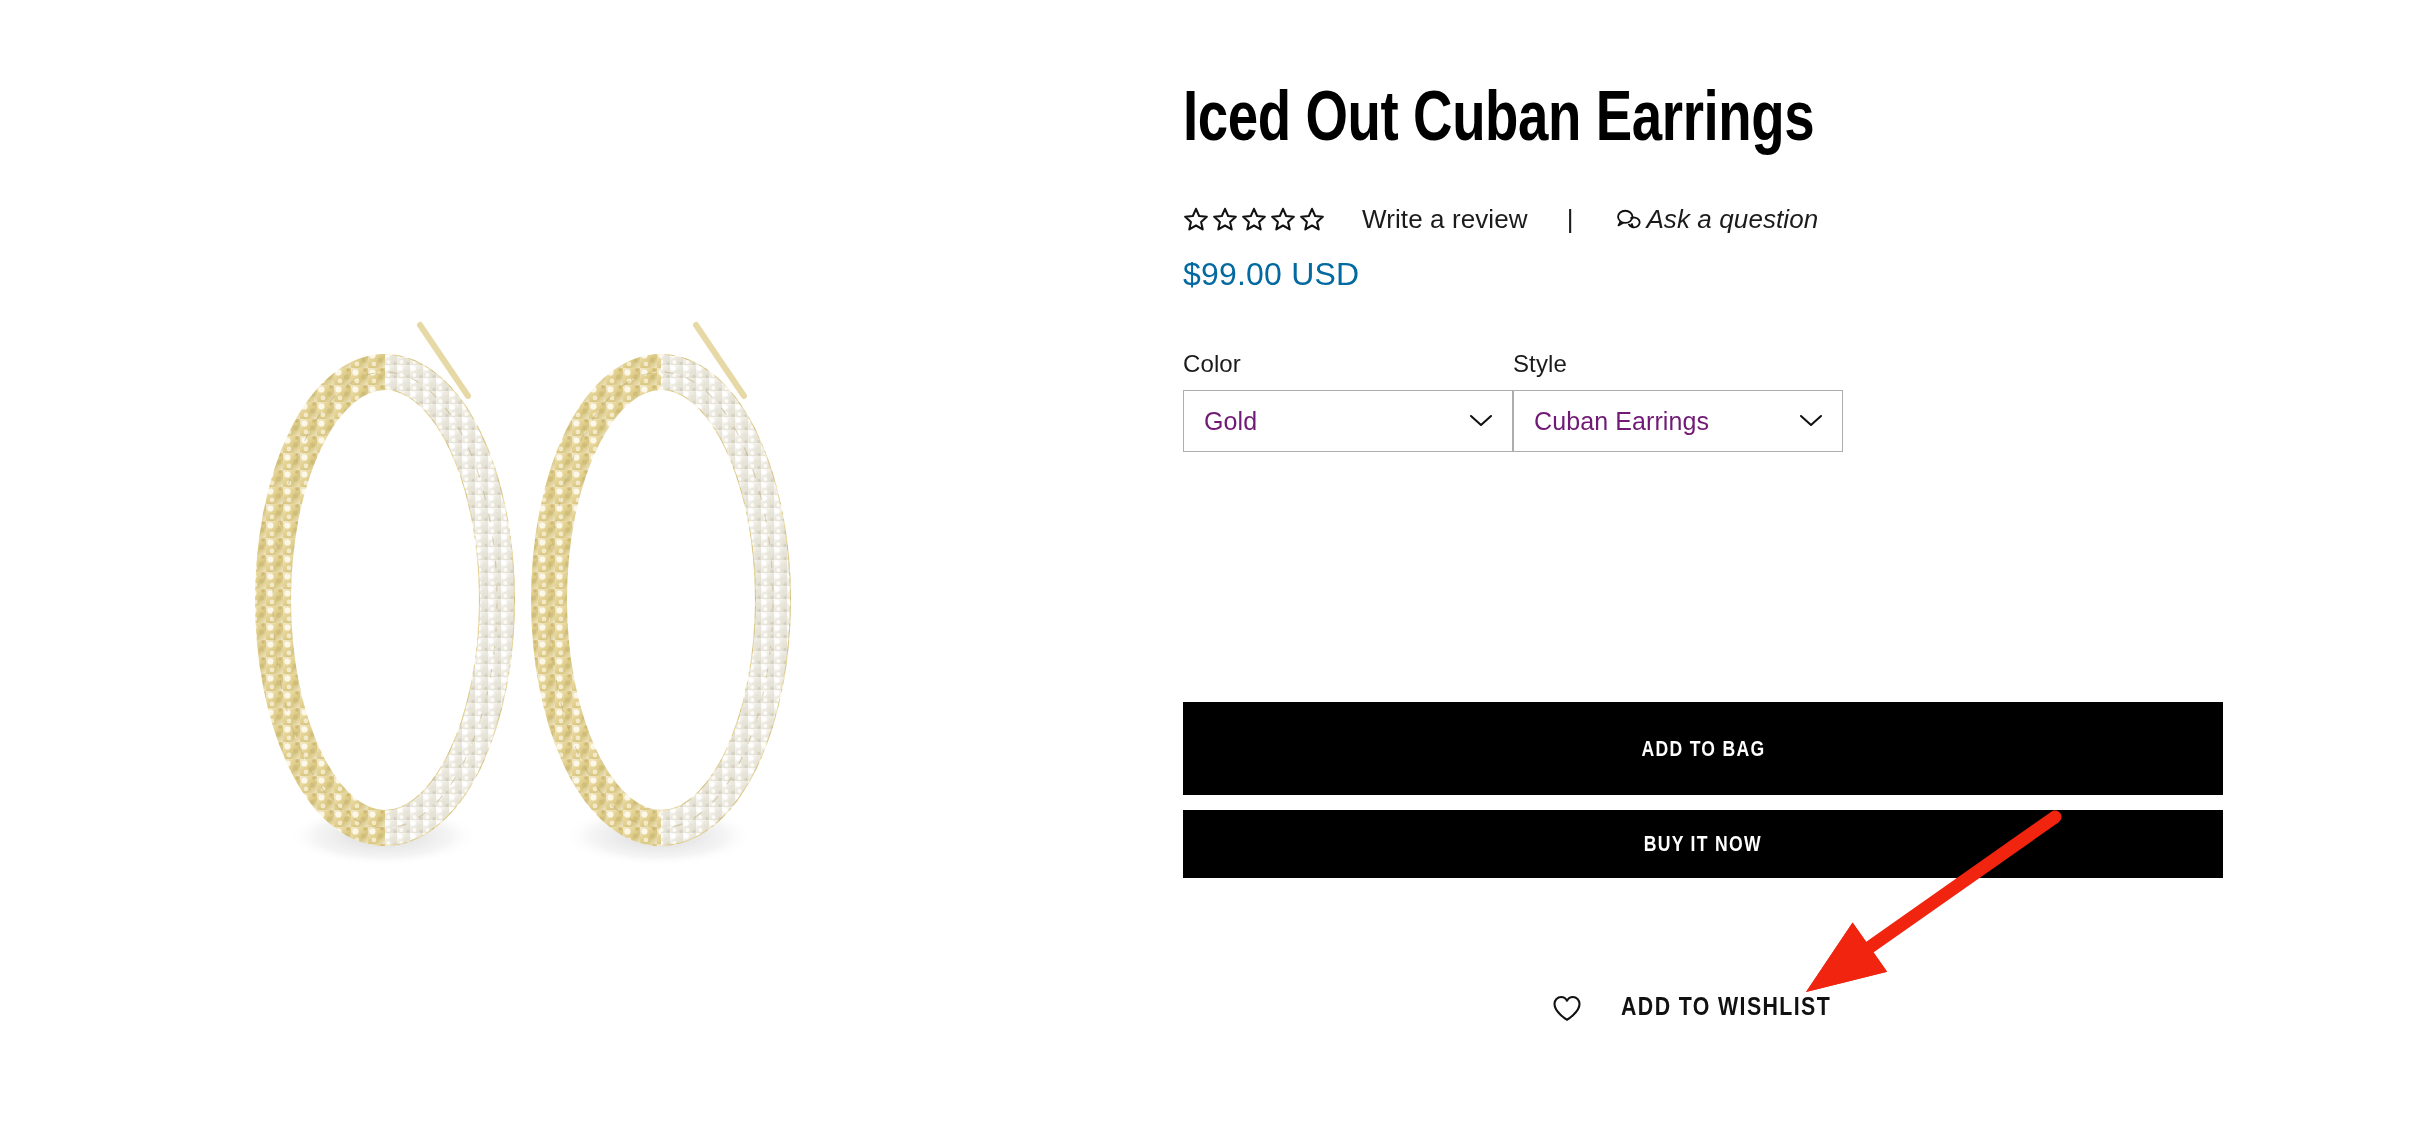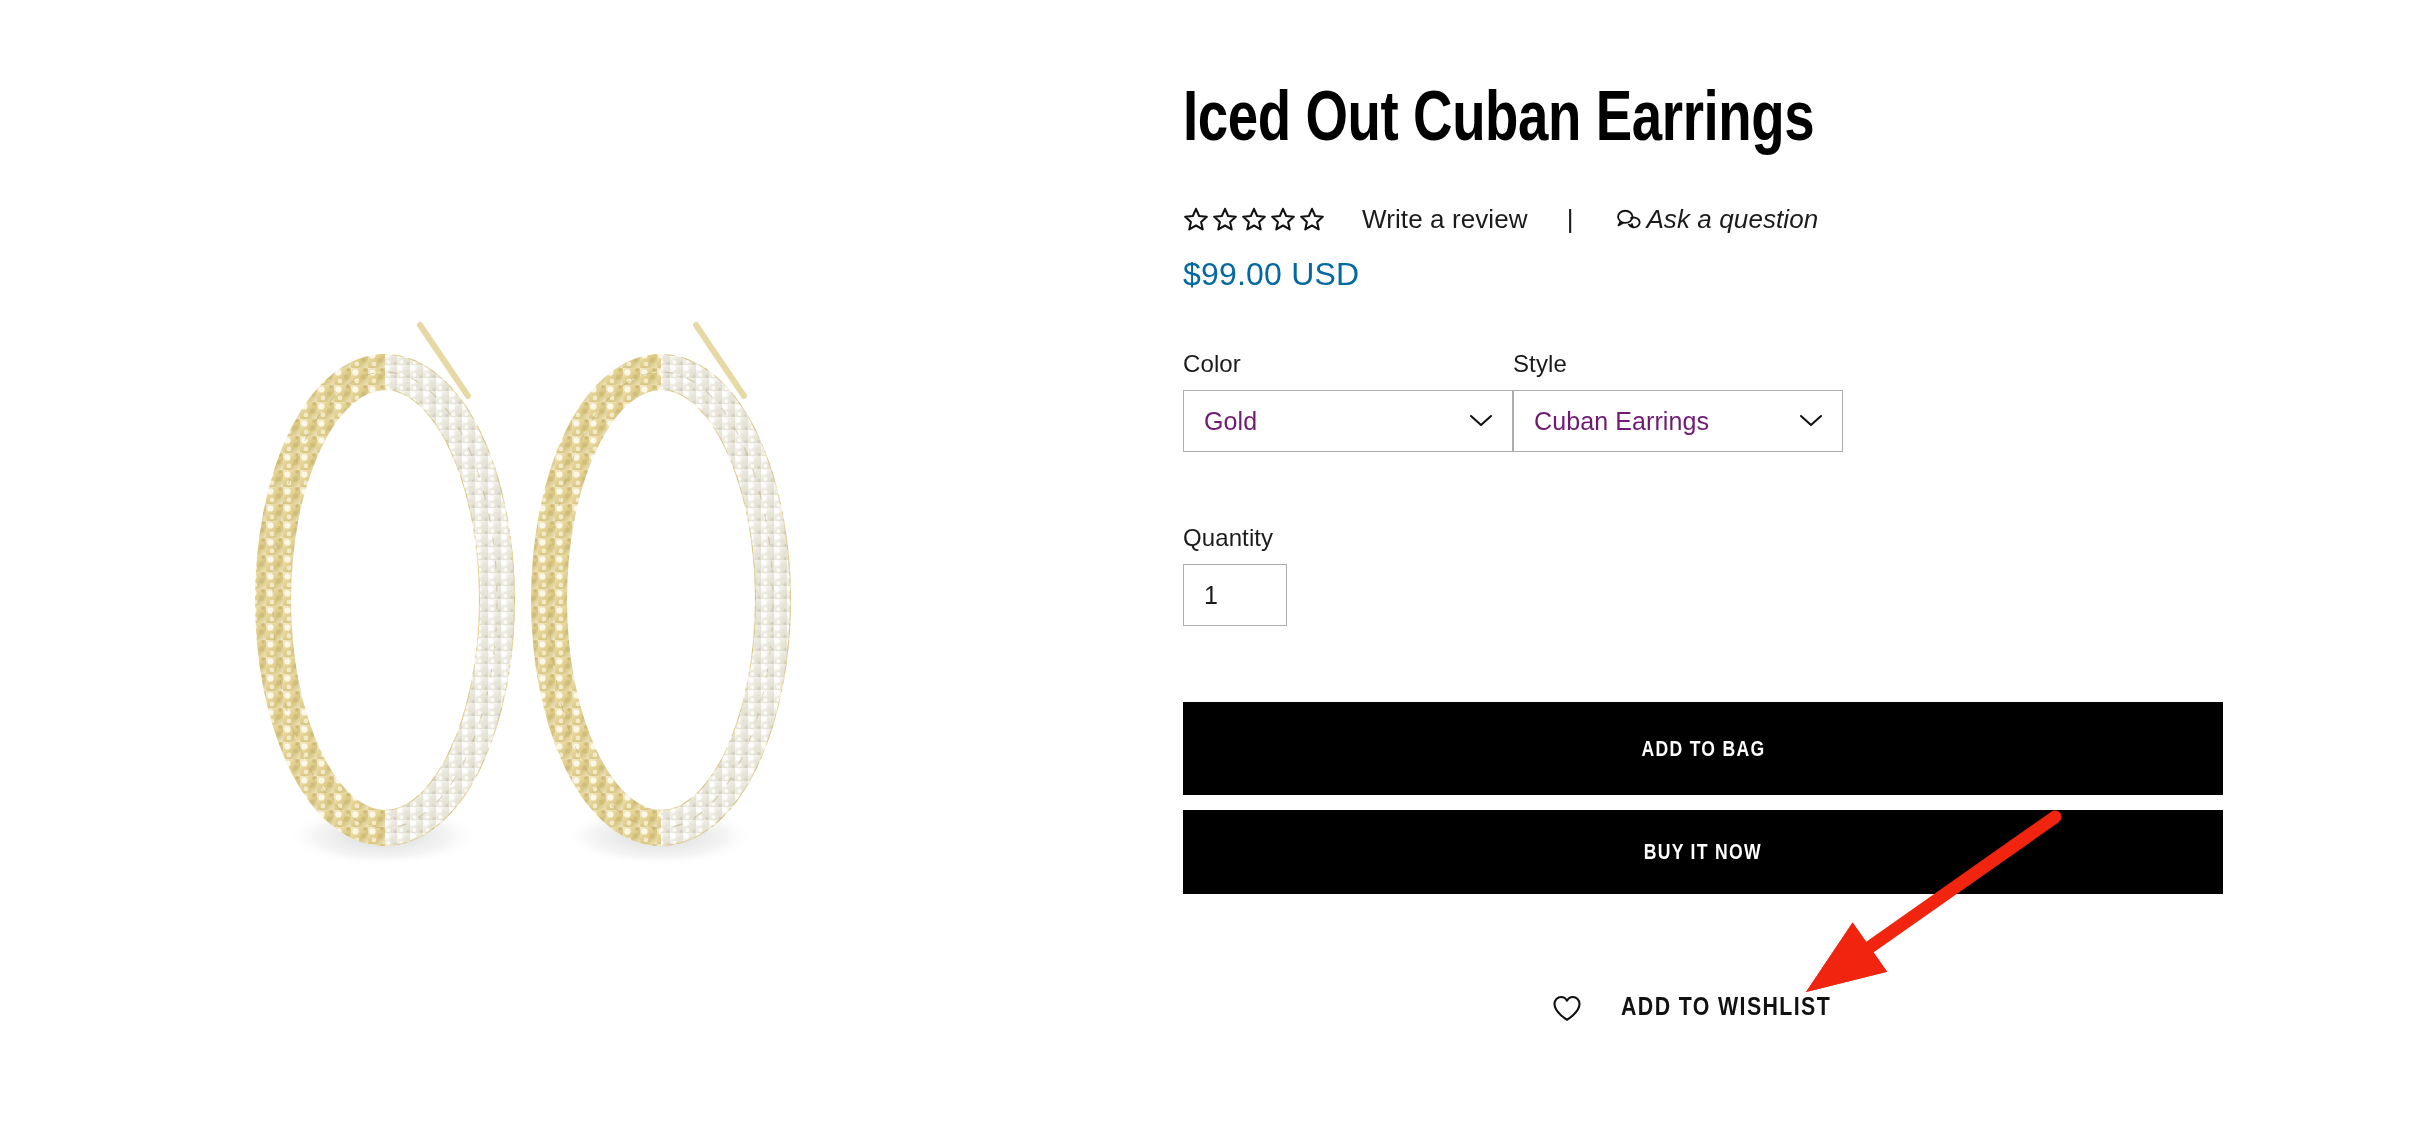--- a/index.html
+++ b/index.html
@@ -171,21 +171,21 @@
     font-weight: 700;
     font-size: 22px;
     letter-spacing: 1.6px;
     padding: 0;
   }
   .btn span {
     display: inline-block;
     transform: scaleX(0.80);
   }
   #btn-add-to-bag { top: 702px; height: 93px; }
-  #btn-buy-it-now { top: 810px; height: 84px; }
+  #btn-buy-it-now { top: 810px; height: 68px; }
 
   
   .wishlist {
     position: absolute;
     left: 0; top: 982px;
     width: 1040px;
     height: 40px;
     display: flex;
     align-items: flex-end;
     justify-content: center;
@@ -341,24 +341,20 @@
         <div class="field-label">Style</div>
         <div class="select-box">
           <span class="select-value">Cuban Earrings</span>
           <svg class="chevron" width="24" height="14" viewBox="0 0 24 14">
             <path d="M2 2 L12 11 L22 2" fill="none" stroke="#111" stroke-width="2.1" stroke-linecap="round" stroke-linejoin="round"></path>
           </svg>
         </div>
       </div>
     </div>
 
-    <div class="qty-group">
-      <div class="field-label">Quantity</div>
-      <div class="qty-box">1</div>
-    </div>
 
     <button class="btn" id="btn-add-to-bag">
       <span>ADD TO BAG</span>
     </button>
 
     <button class="btn" id="btn-buy-it-now">
       <span>BUY IT NOW</span>
     </button>
 
     <div class="wishlist">

